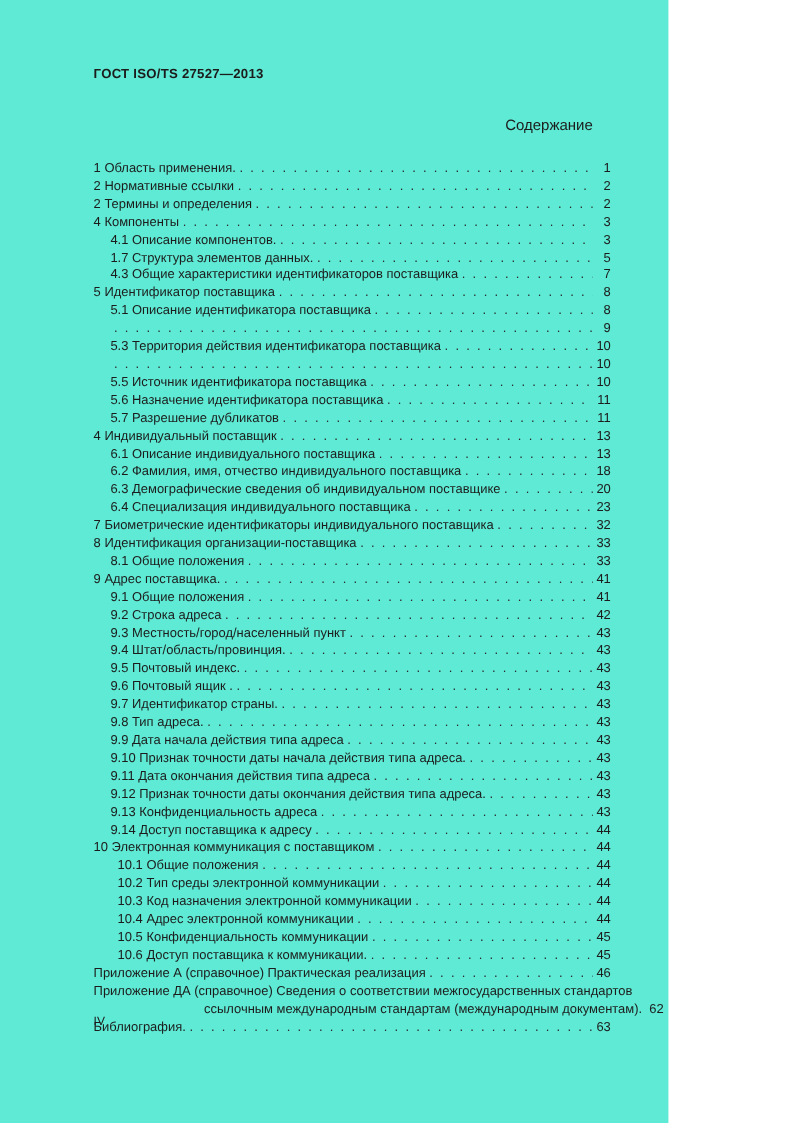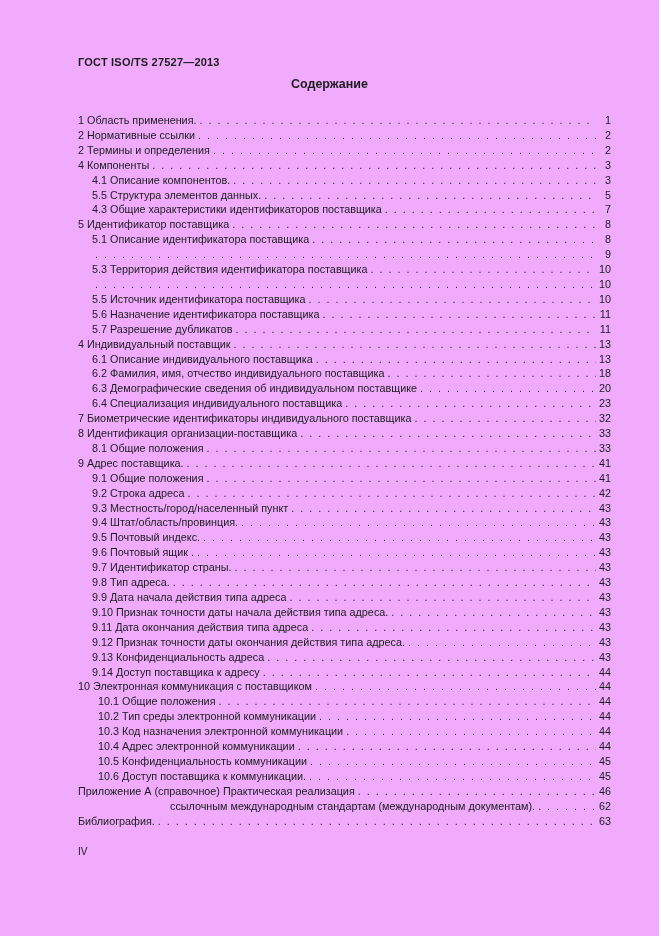--- a/index.html
+++ b/index.html
@@ -4,39 +4,39 @@
 <style>
   * { margin: 0; padding: 0; box-sizing: border-box; }
   html, body { width: 661px; height: 936px; }
   body {
     background: #ffffff;
     font-family: "Liberation Sans", sans-serif;
     color: #1c1c1c;
   }
   .page {
     position: relative;
-    width: 659px;
+    width: 557px;
     height: 936px;
-    background: #f0abfc;
+    background: #5eead4;
     padding: 56px 48px 0 78px;
   }
   .doc-number {
     font-weight: bold;
     font-size: 11px;
     line-height: 13px;
     letter-spacing: 0.2px;
   }
   .toc-title {
     position: relative;
     left: -15px;
-    text-align: center;
-    font-weight: bold;
+    text-align: right;
+    font-weight: normal;
     font-size: 12.5px;
     line-height: 14px;
-    margin-top: 8px;
+    margin-top: 28px;
     margin-bottom: 22px;
   }
   .toc { width: 100%; margin-top: 12px; }
   .toc-row {
     display: flex;
     align-items: baseline;
     font-size: 10.8px;
     line-height: 14.9px;
     white-space: nowrap;
   }
@@ -94,21 +94,21 @@
         <span class="toc-label">4 Компоненты</span>
         <span class="toc-dots">. . . . . . . . . . . . . . . . . . . . . . . . . . . . . . . . . . . . . . . . . . . . . . . . . . . . . . . . . . . . . . . . . . . . . . . . . . . . . . . . . . . . . . . . . . . . . . . . . . . . . . . . . . . . . . . . . . . . . . . . . . . . . . . . . . . . . . . . . . . . . . . . . . . . . . . . . . . . . . . . . . . . . . . . . . . . . . . . . . . . </span>
         <span class="toc-page">3</span>
       </div>
       <div class="toc-row lvl-1">
         <span class="toc-label">4.1 Описание компонентов.</span>
         <span class="toc-dots">. . . . . . . . . . . . . . . . . . . . . . . . . . . . . . . . . . . . . . . . . . . . . . . . . . . . . . . . . . . . . . . . . . . . . . . . . . . . . . . . . . . . . . . . . . . . . . . . . . . . . . . . . . . . . . . . . . . . . . . . . . . . . . . . . . . . . . . . . . . . . . . . . . . . . . . . . . . . . . . . . . . . . . . . . . . . . . . . . . . . </span>
         <span class="toc-page">3</span>
       </div>
       <div class="toc-row lvl-1">
-        <span class="toc-label">5.5 Структура элементов данных.</span>
+        <span class="toc-label">1.7 Структура элементов данных.</span>
         <span class="toc-dots">. . . . . . . . . . . . . . . . . . . . . . . . . . . . . . . . . . . . . . . . . . . . . . . . . . . . . . . . . . . . . . . . . . . . . . . . . . . . . . . . . . . . . . . . . . . . . . . . . . . . . . . . . . . . . . . . . . . . . . . . . . . . . . . . . . . . . . . . . . . . . . . . . . . . . . . . . . . . . . . . . . . . . . . . . . . . . . . . . . . . </span>
         <span class="toc-page">5</span>
       </div>
       <div class="toc-row lvl-1">
         <span class="toc-label">4.3 Общие характеристики идентификаторов поставщика</span>
         <span class="toc-dots">. . . . . . . . . . . . . . . . . . . . . . . . . . . . . . . . . . . . . . . . . . . . . . . . . . . . . . . . . . . . . . . . . . . . . . . . . . . . . . . . . . . . . . . . . . . . . . . . . . . . . . . . . . . . . . . . . . . . . . . . . . . . . . . . . . . . . . . . . . . . . . . . . . . . . . . . . . . . . . . . . . . . . . . . . . . . . . . . . . . . </span>
         <span class="toc-page">7</span>
       </div>
       <div class="toc-row lvl-0">
         <span class="toc-label">5 Идентификатор поставщика</span>
@@ -295,20 +295,23 @@
       </div>
       <div class="toc-row lvl-2">
         <span class="toc-label">10.6 Доступ поставщика к коммуникации.</span>
         <span class="toc-dots">. . . . . . . . . . . . . . . . . . . . . . . . . . . . . . . . . . . . . . . . . . . . . . . . . . . . . . . . . . . . . . . . . . . . . . . . . . . . . . . . . . . . . . . . . . . . . . . . . . . . . . . . . . . . . . . . . . . . . . . . . . . . . . . . . . . . . . . . . . . . . . . . . . . . . . . . . . . . . . . . . . . . . . . . . . . . . . . . . . . . </span>
         <span class="toc-page">45</span>
       </div>
       <div class="toc-row lvl-0">
         <span class="toc-label">Приложение А (справочное)  Практическая реализация</span>
         <span class="toc-dots">. . . . . . . . . . . . . . . . . . . . . . . . . . . . . . . . . . . . . . . . . . . . . . . . . . . . . . . . . . . . . . . . . . . . . . . . . . . . . . . . . . . . . . . . . . . . . . . . . . . . . . . . . . . . . . . . . . . . . . . . . . . . . . . . . . . . . . . . . . . . . . . . . . . . . . . . . . . . . . . . . . . . . . . . . . . . . . . . . . . . </span>
         <span class="toc-page">46</span>
+      </div>
+      <div class="toc-row lvl-0">
+        <span class="toc-label">Приложение ДА (справочное)  Сведения о соответствии межгосударственных стандартов</span>
       </div>
       <div class="toc-row lvl-3">
         <span class="toc-label">ссылочным международным стандартам (международным документам).</span>
         <span class="toc-dots">. . . . . . . . . . . . . . . . . . . . . . . . . . . . . . . . . . . . . . . . . . . . . . . . . . . . . . . . . . . . . . . . . . . . . . . . . . . . . . . . . . . . . . . . . . . . . . . . . . . . . . . . . . . . . . . . . . . . . . . . . . . . . . . . . . . . . . . . . . . . . . . . . . . . . . . . . . . . . . . . . . . . . . . . . . . . . . . . . . . . </span>
         <span class="toc-page">62</span>
       </div>
       <div class="toc-row lvl-0">
         <span class="toc-label">Библиография.</span>
         <span class="toc-dots">. . . . . . . . . . . . . . . . . . . . . . . . . . . . . . . . . . . . . . . . . . . . . . . . . . . . . . . . . . . . . . . . . . . . . . . . . . . . . . . . . . . . . . . . . . . . . . . . . . . . . . . . . . . . . . . . . . . . . . . . . . . . . . . . . . . . . . . . . . . . . . . . . . . . . . . . . . . . . . . . . . . . . . . . . . . . . . . . . . . . </span>
         <span class="toc-page">63</span>

